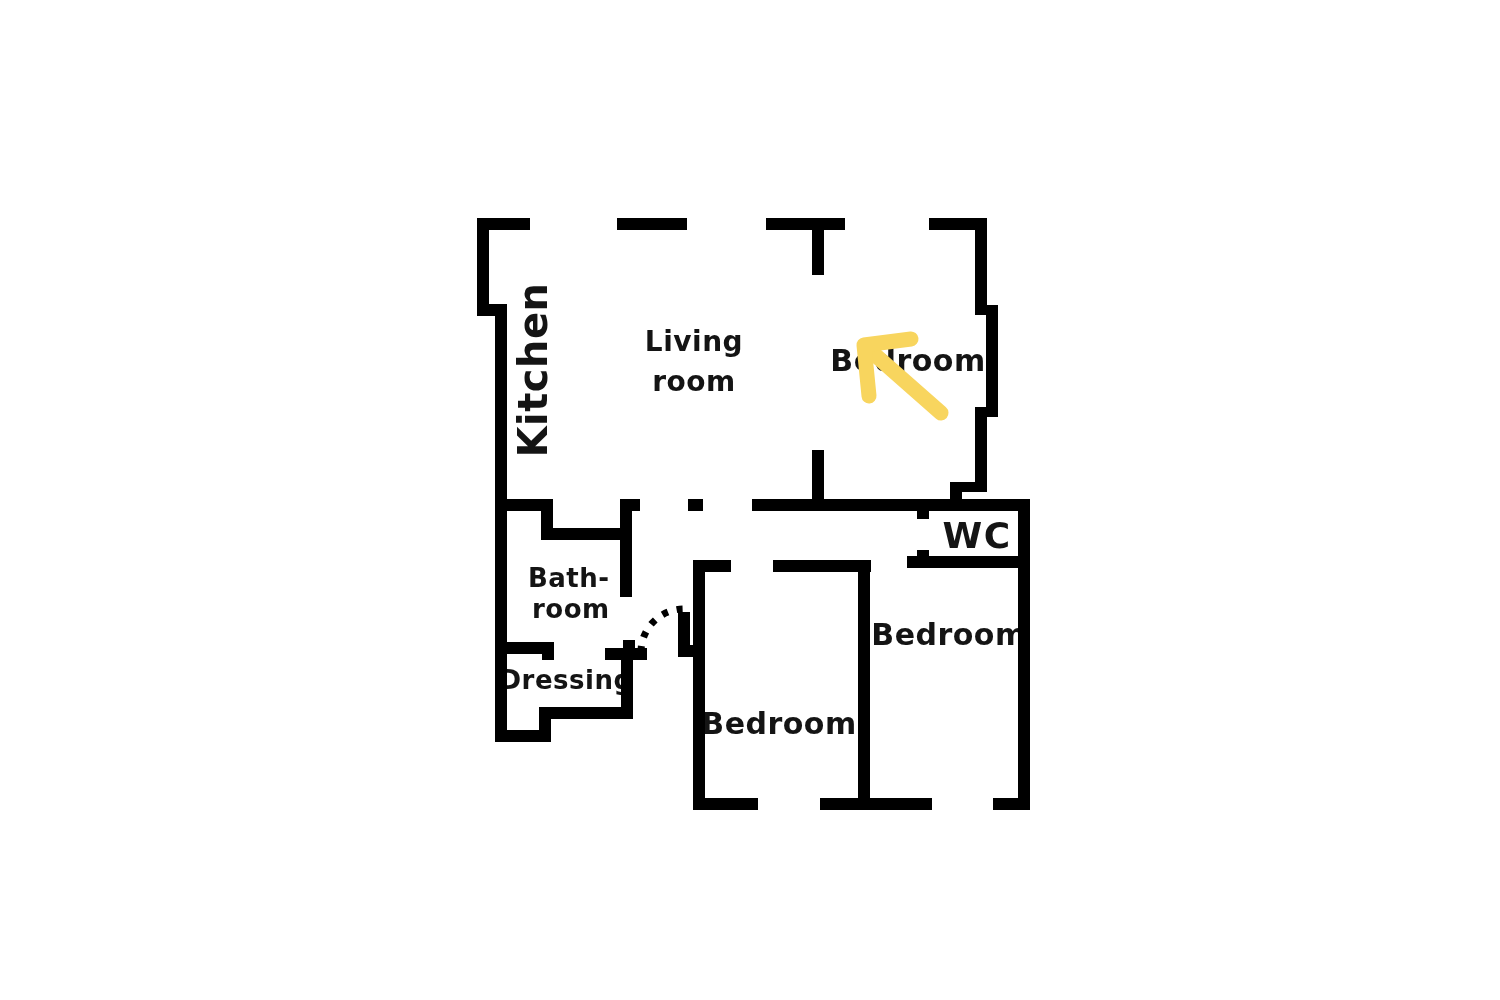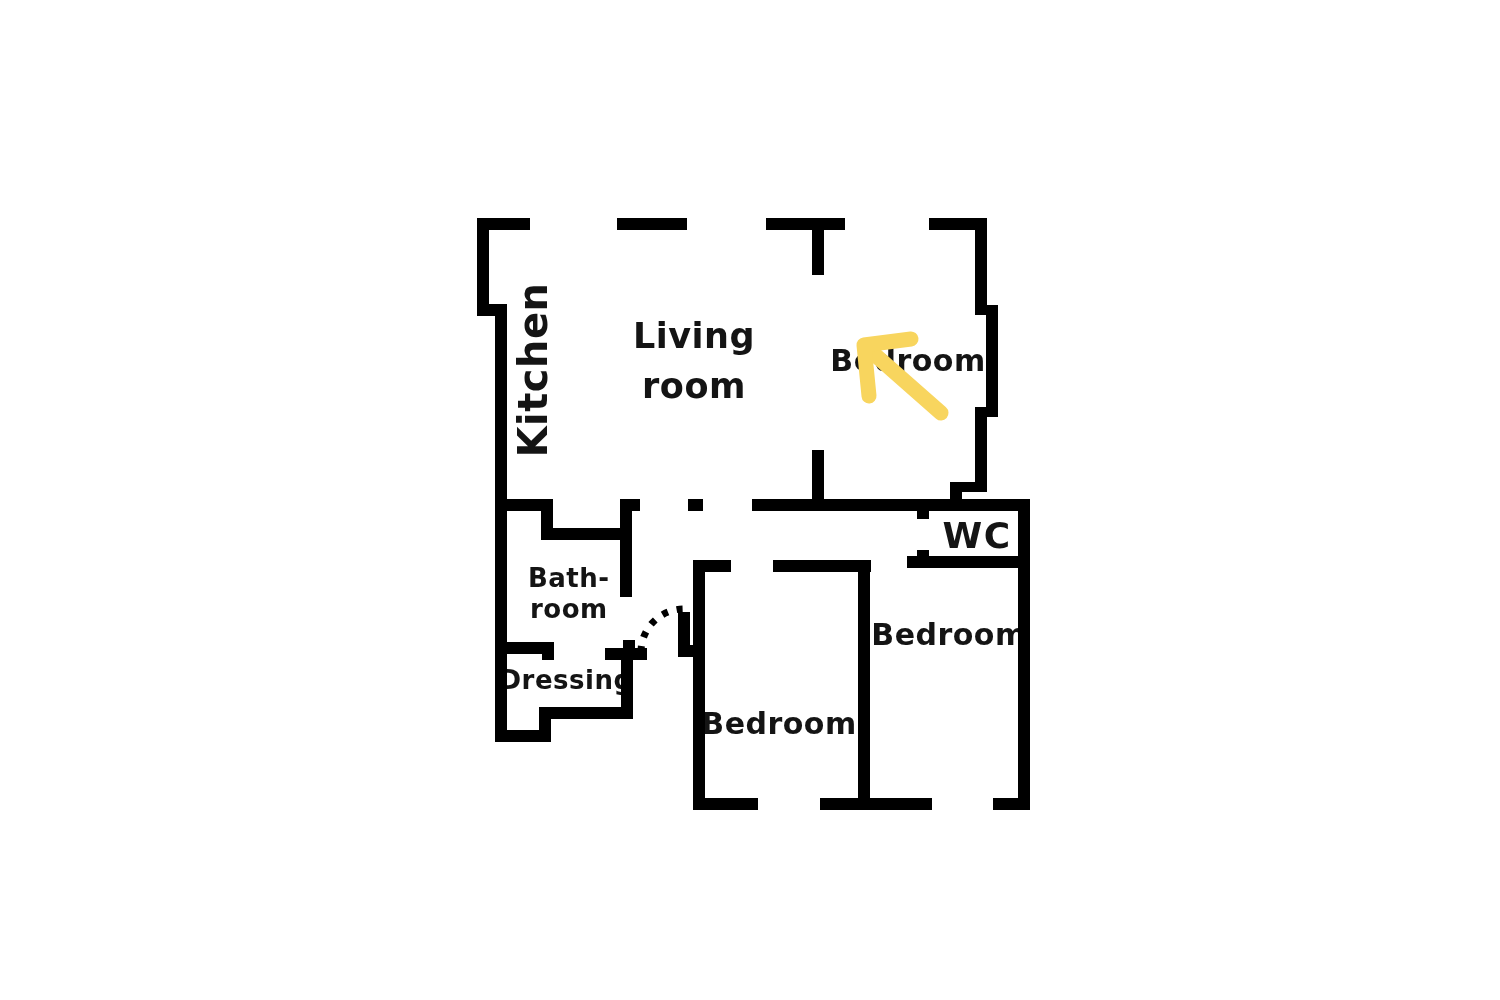--- a/index.html
+++ b/index.html
@@ -23,31 +23,31 @@
     text-align:center;
     letter-spacing:0.5px;
     line-height:1.15;
     transform:translate(-50%,-50%);
   }
   .label.rot{
     transform:translate(-50%,-50%) rotate(-90deg);
   }
   .label.topleft{
     transform:none;
-    text-align:center;
+    text-align:right;
   }
 </style>
 </head>
 <body>
 
 <div class="canvas">
 
   <div class="label rot" style="left:533px;top:370px;font-size:40px;">Kitchen</div>
 
-  <div class="label" style="left:694px;top:362px;font-size:35px;line-height:1.42;">Living
+  <div class="label" style="left:694px;top:362px;font-size:28px;line-height:1.42;">Living
 room</div>
 
   <div class="label" style="left:908px;top:361px;font-size:30px;">Bedroom</div>
 
   <div class="label" style="left:977px;top:536px;font-size:36px;letter-spacing:1.5px;">WC</div>
 
   <div class="label" style="left:949px;top:635px;font-size:30px;">Bedroom</div>
 
   <div class="label" style="left:779px;top:724px;font-size:30px;">Bedroom</div>
 

